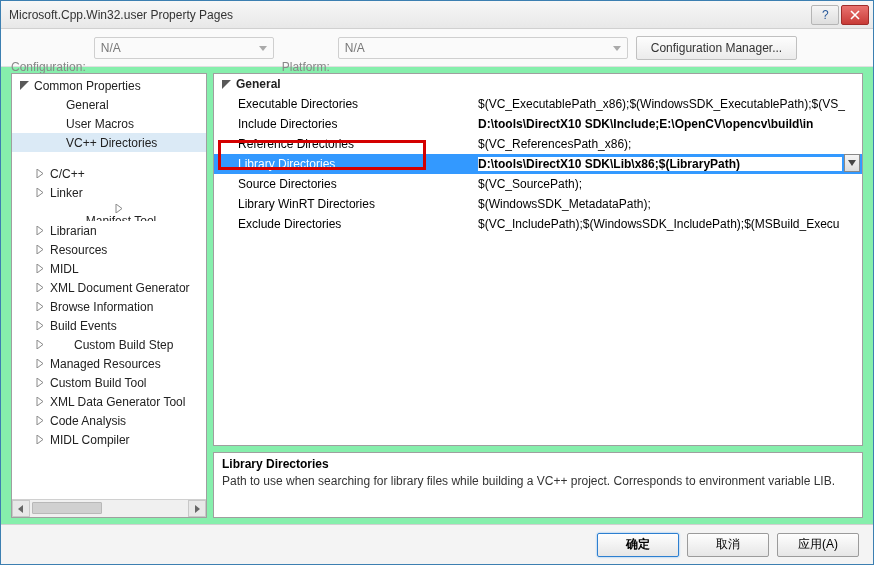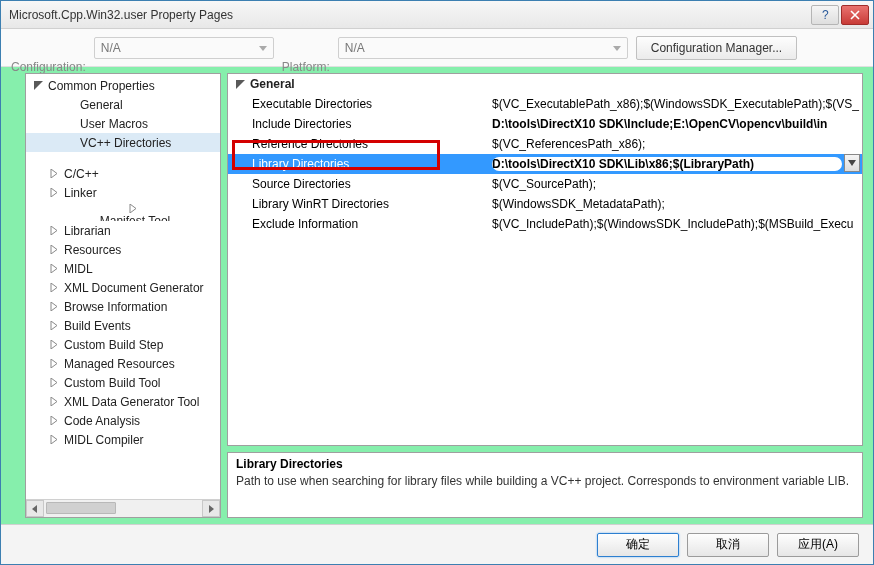--- a/index.html
+++ b/index.html
@@ -10,50 +10,50 @@
     .titlebar-buttons { display: flex; gap: 0; }
     .titlebar-btn { width: 28px; height: 20px; display: flex; align-items: center; justify-content: center; border: 1px solid #b5b5b5; background: linear-gradient(to bottom, #f5f5f5, #dedede); border-radius: 2px; margin-left: 2px; cursor: pointer; }
     .titlebar-btn.close { background: linear-gradient(to bottom, #e9736f, #c83b37); border-color: #a02d2a; }
     .titlebar-btn svg { width: 10px; height: 10px; }
     .top-toolbar { height: 38px; display: flex; align-items: center; padding: 0 10px; gap: 8px; border-bottom: 1px solid #e0e0e0; background: #fafafa; }
     .tb-label { color: #888; margin-top: 38px; }
     .tb-combo { flex: 0 0 auto; min-width: 180px; height: 22px; border: 1px solid #cfcfcf; background: #fafafa; color: #777; display: flex; align-items: center; padding: 0 6px; position: relative; border-radius: 2px; }
     .tb-combo.wide { min-width: 290px; }
     .tb-combo::after { content: ""; position: absolute; right: 6px; top: 8px; border-left: 4px solid transparent; border-right: 4px solid transparent; border-top: 5px solid #aaa; }
     .tb-button { height: 24px; padding: 0 14px; border: 1px solid #c0c0c0; background: linear-gradient(to bottom, #fdfdfd, #ebebeb); border-radius: 2px; color: #333; cursor: pointer; }
-    .content { flex: 1; display: flex; padding: 6px 10px 6px 24px; gap: 6px; overflow: hidden; }
+    .content { flex: 1; display: flex; padding: 6px 10px 6px 10px; gap: 6px; overflow: hidden; }
     .tree-panel { width: 196px; border: 1px solid #9f9f9f; background: #fff; display: flex; flex-direction: column; }
     .tree-body { flex: 1; overflow: hidden; padding: 2px 0; }
     .tree-row { display: flex; align-items: center; height: 19px; padding-left: 6px; cursor: pointer; white-space: nowrap; overflow: hidden; color: #222; }
     .tree-row.selected { background: #dbeaf6; }
     .tree-toggle { width: 12px; height: 12px; display: flex; align-items: center; justify-content: center; margin-right: 2px; flex-shrink: 0; }
     .tree-toggle.expanded svg { transform: rotate(0deg); }
     .tree-label { padding-left: 2px; }
     .tree-scroll { height: 18px; border-top: 1px solid #d0d0d0; display: flex; align-items: center; background: #f0f0f0; }
     .tree-scroll .arrow { width: 18px; height: 100%; display: flex; align-items: center; justify-content: center; background: #e8e8e8; border: 1px solid #c8c8c8; }
     .tree-scroll .track { flex: 1; height: 100%; position: relative; }
     .tree-scroll .thumb { position: absolute; left: 2px; width: 70px; height: 12px; top: 2px; background: #d0d0d0; border: 1px solid #b8b8b8; border-radius: 1px; }
     .right-panel { flex: 1; display: flex; flex-direction: column; gap: 6px; overflow: hidden; }
     .grid-panel { flex: 1; border: 1px solid #9f9f9f; background: #fff; overflow: hidden; position: relative; }
     .grid-header { display: flex; align-items: center; height: 20px; padding-left: 6px; font-weight: bold; color: #222; }
     .grid-header .tree-toggle { margin-right: 4px; }
     .grid-row { display: flex; align-items: center; height: 20px; padding-left: 24px; white-space: nowrap; overflow: hidden; }
     .grid-row .prop-name { width: 240px; flex-shrink: 0; }
     .grid-row .prop-val { flex: 1; overflow: hidden; text-overflow: clip; }
     .grid-row.selected { background: #3399ff; color: #fff; }
-    .grid-row.selected .prop-val { background: #fff; color: #000; font-weight: bold; margin-right: 20px; border-radius: 7px; }
+    .grid-row.selected .prop-val { background: #fff; color: #000; font-weight: bold; margin-right: 20px; }
     .grid-row.bold-val .prop-val { font-weight: bold; }
     .dropdown-arrow { position: absolute; right: 2px; width: 16px; height: 18px; border: 1px solid #888; background: linear-gradient(to bottom, #f5f5f5, #ddd); display: flex; align-items: center; justify-content: center; }
     .highlight-box { position: absolute; border: 3px solid #d40000; pointer-events: none; }
     .desc-panel { height: 66px; border: 1px solid #9f9f9f; background: #fff; padding: 4px 8px; overflow: hidden; }
     .desc-title { font-weight: bold; margin-bottom: 2px; }
     .desc-text { color: #333; line-height: 1.4; }
     .button-bar { height: 40px; border-top: 1px solid #d0d0d0; display: flex; align-items: center; justify-content: flex-end; padding: 0 14px; gap: 8px; background: #f4f4f4; }
     .dlg-btn { width: 82px; height: 24px; border: 1px solid #9b9b9b; background: linear-gradient(to bottom, #fefefe, #e6e6e6); border-radius: 2px; cursor: pointer; }
-    .dlg-btn.default { border-color: #2d7fd0; box-shadow: 0 0 2px #6bb0f0; }
+    .dlg-btn.default { border-color: #2d7fd0; box-shadow: 0 0 2px #6bb0f0; font-weight: bold; }
   </style>
 </head>
 <body>
 
 <div class="window">
   <div class="titlebar">
     <span class="titlebar-text">Microsoft.Cpp.Win32.user Property Pages</span>
     <div class="titlebar-buttons">
       <div class="titlebar-btn">
           <svg viewBox="0 0 10 10">
@@ -168,21 +168,21 @@
             <span class="tree-label">Browse Information</span>
           </div>
           <div class="tree-row" style="padding-left: 22px;">
             <span class="tree-toggle">
               <svg width="8" height="9">
                 <path d="M1 0 L7 4.5 L1 9 Z" fill="none" stroke="#888" stroke-width="1"></path>
               </svg>
             </span>
             <span class="tree-label">Build Events</span>
           </div>
-          <div class="tree-row" style="padding-left: 22px;">
+          <div class="tree-row" style="padding-left: 22px; gap: 24px;">
             <span class="tree-toggle">
               <svg width="8" height="9">
                 <path d="M1 0 L7 4.5 L1 9 Z" fill="none" stroke="#888" stroke-width="1"></path>
               </svg>
             </span>
             <span class="tree-label">Custom Build Step</span>
           </div>
           <div class="tree-row" style="padding-left: 22px;">
             <span class="tree-toggle">
               <svg width="8" height="9">
@@ -270,21 +270,21 @@
             </div>
             <div class="grid-row">
               <span class="prop-name">Source Directories</span>
               <span class="prop-val">$(VC_SourcePath);</span>
             </div>
             <div class="grid-row">
               <span class="prop-name">Library WinRT Directories</span>
               <span class="prop-val">$(WindowsSDK_MetadataPath);</span>
             </div>
             <div class="grid-row">
-              <span class="prop-name">Exclude Information</span>
+              <span class="prop-name">Exclude Directories</span>
               <span class="prop-val">$(VC_IncludePath);$(WindowsSDK_IncludePath);$(MSBuild_Execu</span>
             </div>
           </div>
         <div class="highlight-box" id="highlight-box" style="left: 4px; top: 66px; width: 208px; height: 30px;"></div>
       <div class="dropdown-arrow" style="top: 80px;">
             <svg width="8" height="6">
               <path d="M0 0 L8 0 L4 6 Z" fill="#444"></path>
             </svg>
           </div>
         </div>

